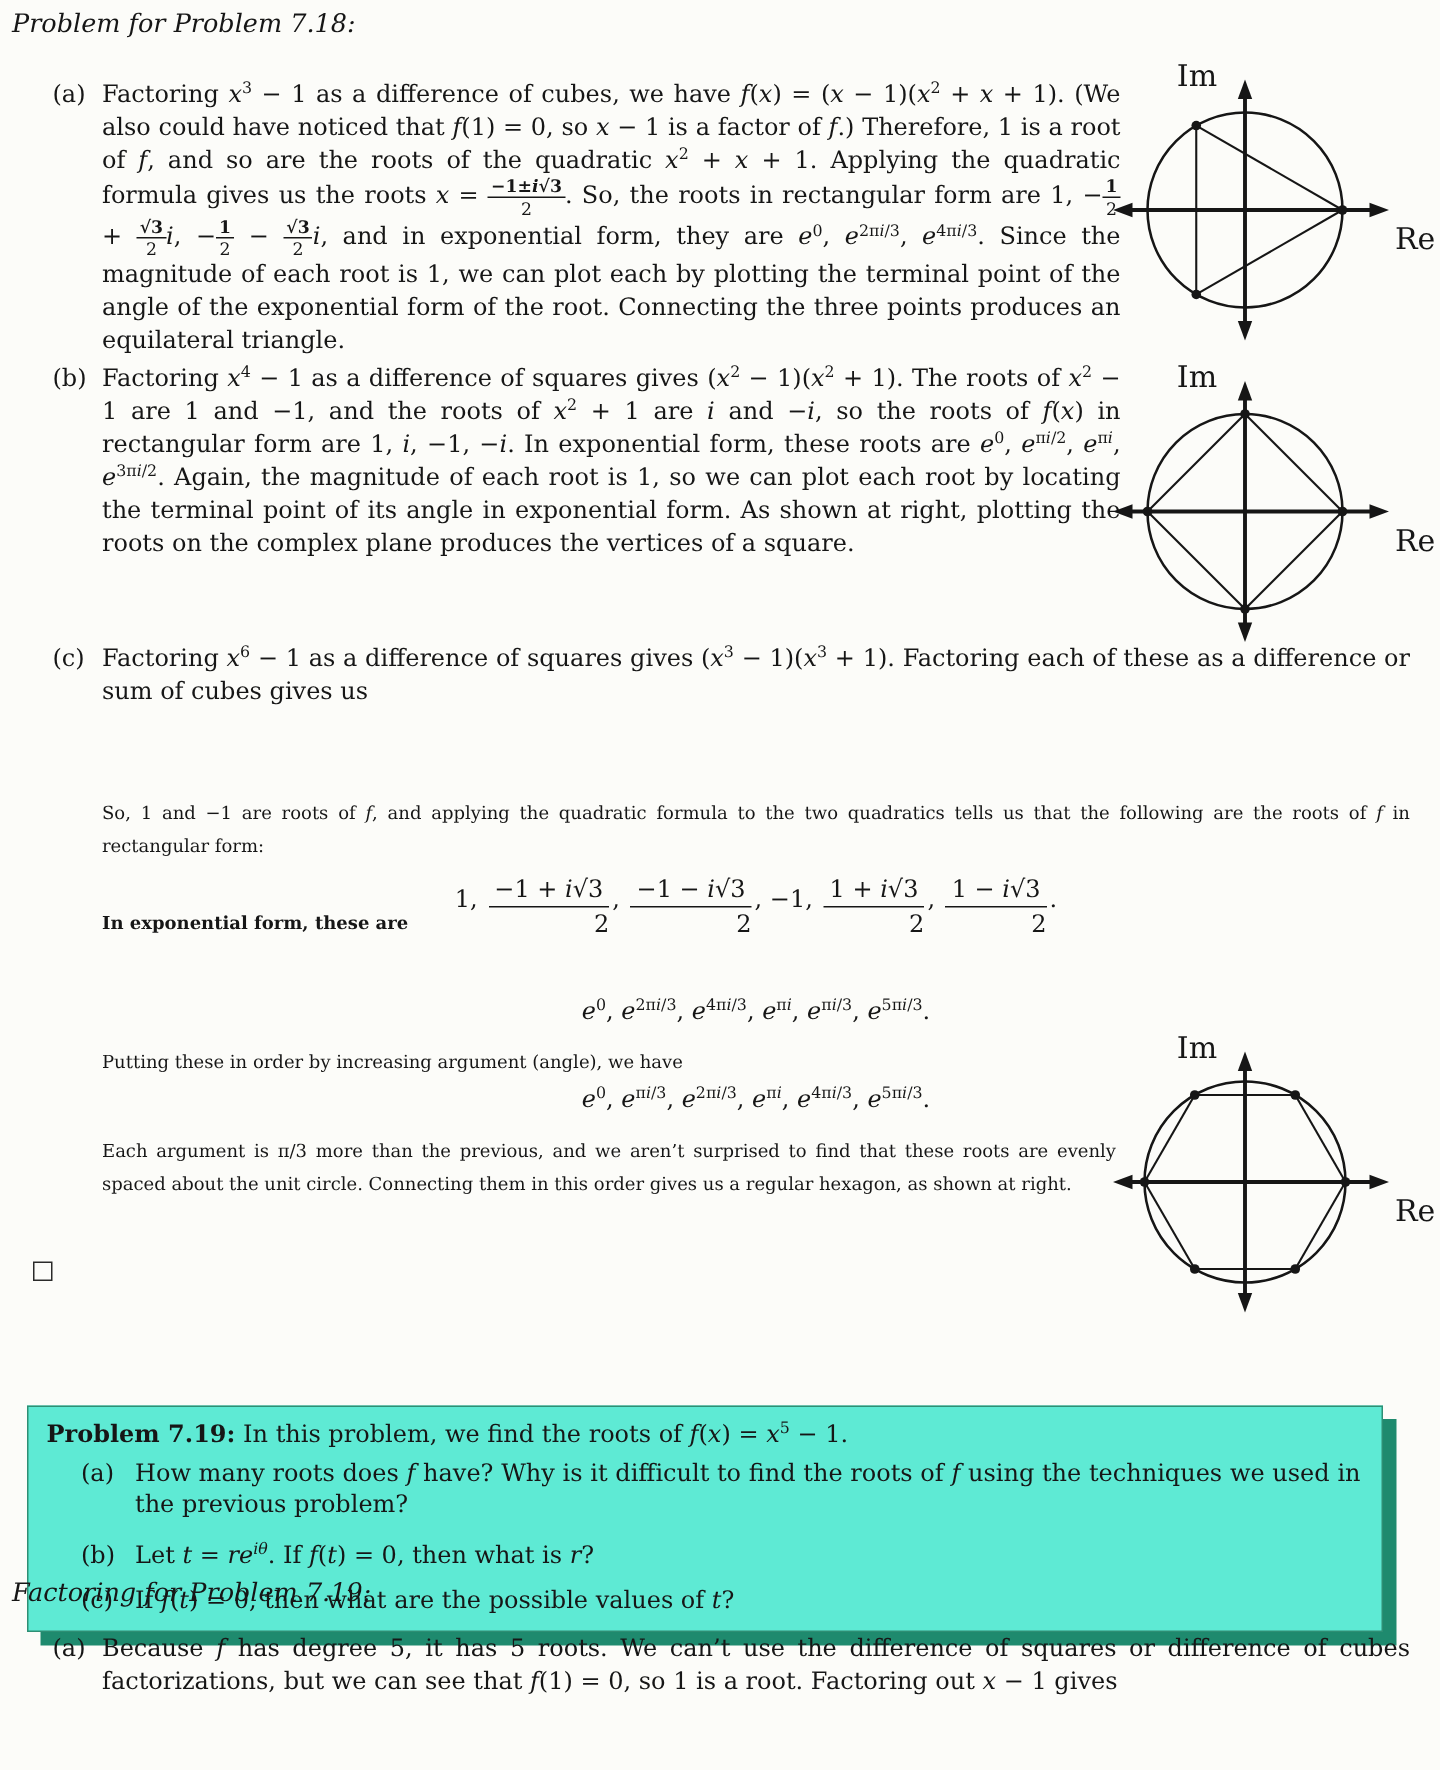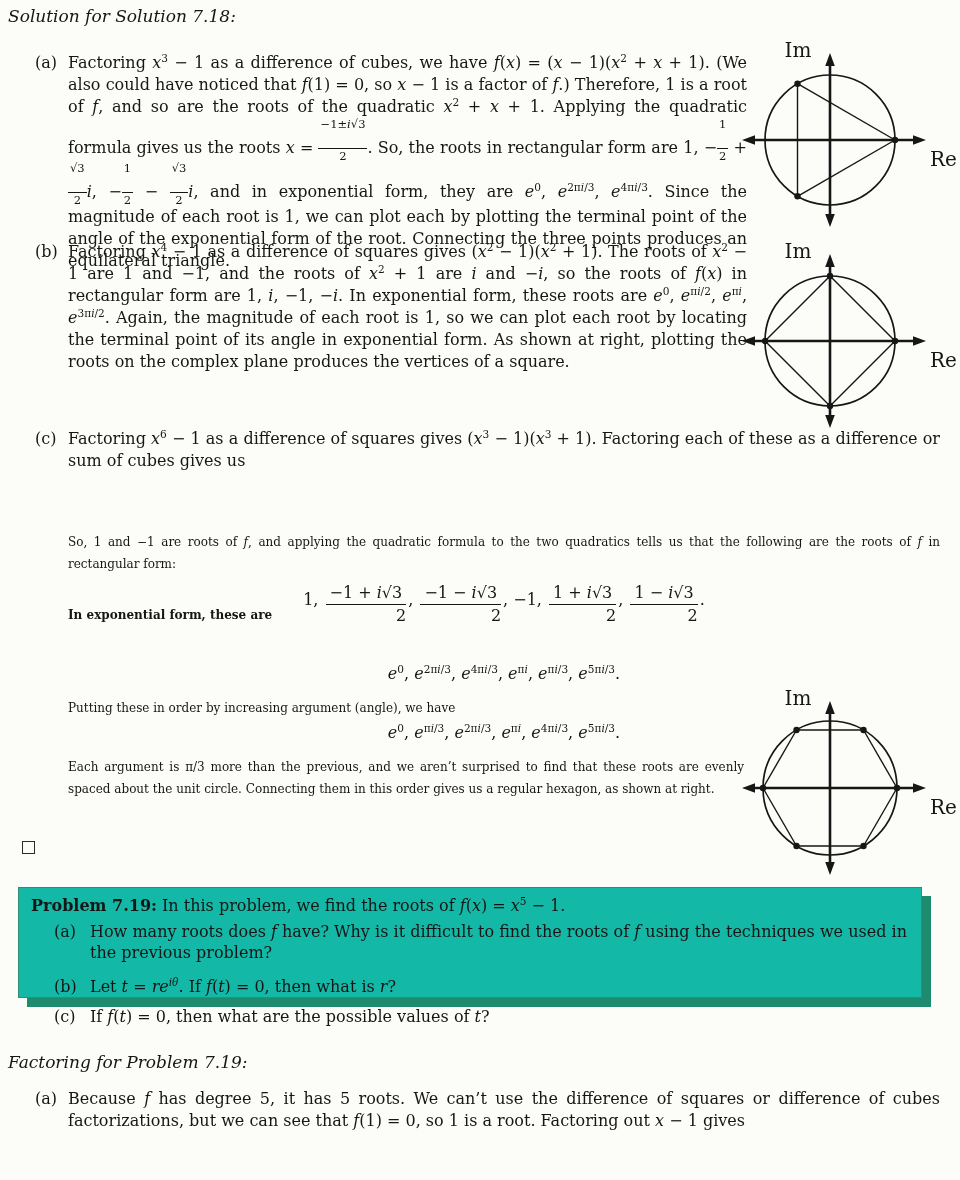--- a/index.html
+++ b/index.html
@@ -18,33 +18,33 @@
   .item .ilabel { position:absolute; left:0; top:0; }
   .item .ibody { margin-left:33px; text-align:justify; }
 
   .para { position:absolute; font-size:12px; line-height:22px; text-align:justify; }
   .eq   { position:absolute; font-size:16px; line-height:22px; text-align:center; }
 
   sup { font-size:0.66em; line-height:0; vertical-align:baseline; position:relative; top:-0.55em; }
 
   .frac { display:inline-block; vertical-align:-0.65em; text-align:center;
           font-size:0.72em; line-height:1.05; }
-  .frac .num { display:block; border-bottom:1px solid currentColor; padding:0 2px 18px; }
+  .frac .num { display:block; border-bottom:1px solid currentColor; padding:0 2px 1px;font-weight:bold; }
   .frac .den { display:block; padding-top:1px; }
 
   .dfrac { display:inline-block; vertical-align:-1.05em; text-align:right;
            font-size:1em; line-height:1.15; margin:0 2px; }
   .dfrac .num { display:block; border-bottom:1px solid currentColor; padding:0 4px 2px; }
   .dfrac .den { display:block; padding-top:2px; }
 
   .qed { position:absolute; width:11px; height:11px; border:1.4px solid #2a2a2a; background:transparent; }
 
   
-  .pbox { position:absolute; left:18px; top:887px; width:904px; height:111px;
-          background:#14b8a6; border:1.5px solid #2e8f74; box-sizing:border-box;
+  .pbox { position:absolute; left:18px; top:937px; width:904px; height:151px;
+          background:#5eead4; border:1.5px solid #2e8f74; box-sizing:border-box;
           box-shadow:9px 9px 0 0 #1e8a6e; }
   .pbox-inner { padding:7px 14px 0 12px; font-size:16px; line-height:21px; }
   .pbox-head { text-align:left; margin-bottom:5px; }
   .pbox-head b { font-weight:bold; }
   .pitem { position:relative; margin-left:23px; padding-left:36px; text-align:justify; }
   .pitem .plabel { position:absolute; left:0; top:0; }
   .pitem-a { margin-bottom:13px; }
   .pitem-b { margin-bottom:9px; }
 
   
@@ -54,21 +54,21 @@
   .edge { stroke:#161616; stroke-width:1.4; }
   .dot  { fill:#161616; }
   .ah   { fill:#161616; stroke:none; }
   .dlab { font-family:"DejaVu Serif", serif; font-size:20px; fill:#161616; }
 </style>
 </head>
 <body>
 
 <div class="page">
 
-  <div class="sol-title" style="left:8px; top:6px;">Solution for Solution 7.18:</div>
+  <div class="sol-title" style="left:8px; top:6px;">Problem for Problem 7.18:</div>
 
   <div class="item" style="left:35px; top:52px; width:712px;">
     <span class="ilabel">(a)</span>
     <div class="ibody">Factoring <i>x</i><sup>3</sup> − 1 as a difference of cubes, we have <i>f</i>(<i>x</i>) = (<i>x</i> − 1)(<i>x</i><sup>2</sup> + <i>x</i> + 1). (We also could have noticed that <i>f</i>(1) = 0, so <i>x</i> − 1 is a factor of <i>f</i>.) Therefore, 1 is a root of <i>f</i>, and so are the roots of the quadratic <i>x</i><sup>2</sup> + <i>x</i> + 1. Applying the quadratic formula gives us the roots <i>x</i> = <span class="frac"><span class="num">−1±<i>i</i>√3</span><span class="den">2</span></span>. So, the roots in rectangular form are 1, −<span class="frac"><span class="num">1</span><span class="den">2</span></span> + <span class="frac"><span class="num">√3</span><span class="den">2</span></span><i>i</i>, −<span class="frac"><span class="num">1</span><span class="den">2</span></span> − <span class="frac"><span class="num">√3</span><span class="den">2</span></span><i>i</i>, and in exponential form, they are <i>e</i><sup>0</sup>, <i>e</i><sup>2π<i>i</i>/3</sup>, <i>e</i><sup>4π<i>i</i>/3</sup>. Since the magnitude of each root is 1, we can plot each by plotting the terminal point of the angle of the exponential form of the root. Connecting the three points produces an equilateral triangle.</div>
   </div>
 
   <div class="item" style="left:35px; top:241px; width:712px;">
     <span class="ilabel">(b)</span>
     <div class="ibody">Factoring <i>x</i><sup>4</sup> − 1 as a difference of squares gives (<i>x</i><sup>2</sup> − 1)(<i>x</i><sup>2</sup> + 1). The roots of <i>x</i><sup>2</sup> − 1 are 1 and −1, and the roots of <i>x</i><sup>2</sup> + 1 are <i>i</i> and −<i>i</i>, so the roots of <i>f</i>(<i>x</i>) in rectangular form are 1, <i>i</i>, −1, −<i>i</i>. In exponential form, these roots are <i>e</i><sup>0</sup>, <i>e</i><sup>π<i>i</i>/2</sup>, <i>e</i><sup>π<i>i</i></sup>, <i>e</i><sup>3π<i>i</i>/2</sup>. Again, the magnitude of each root is 1, so we can plot each root by locating the terminal point of its angle in exponential form. As shown at right, plotting the roots on the complex plane produces the vertices of a square.</div>
   </div>

